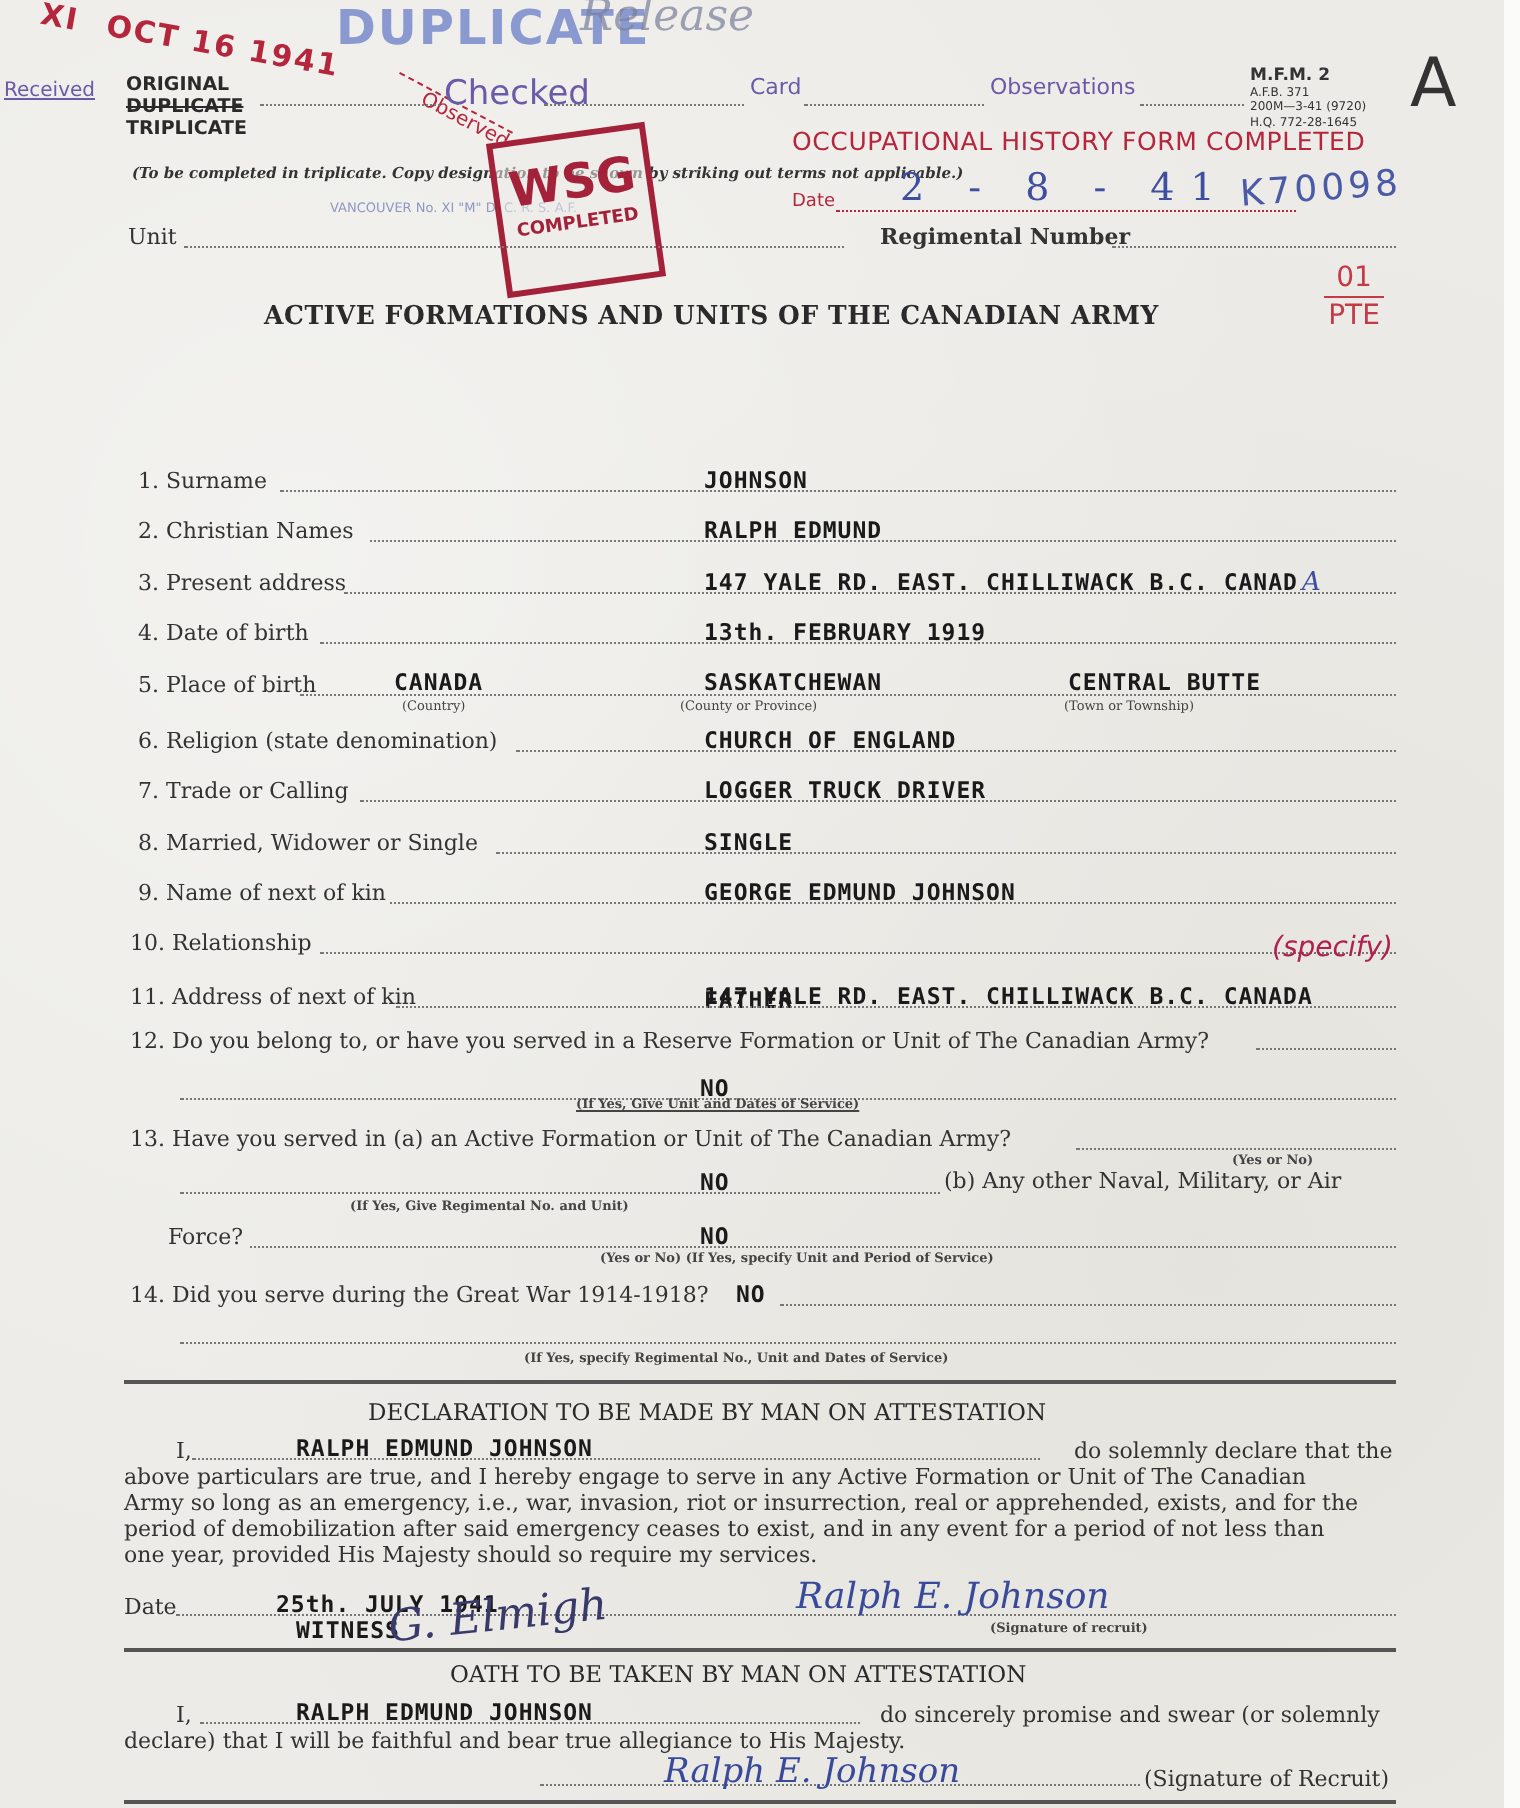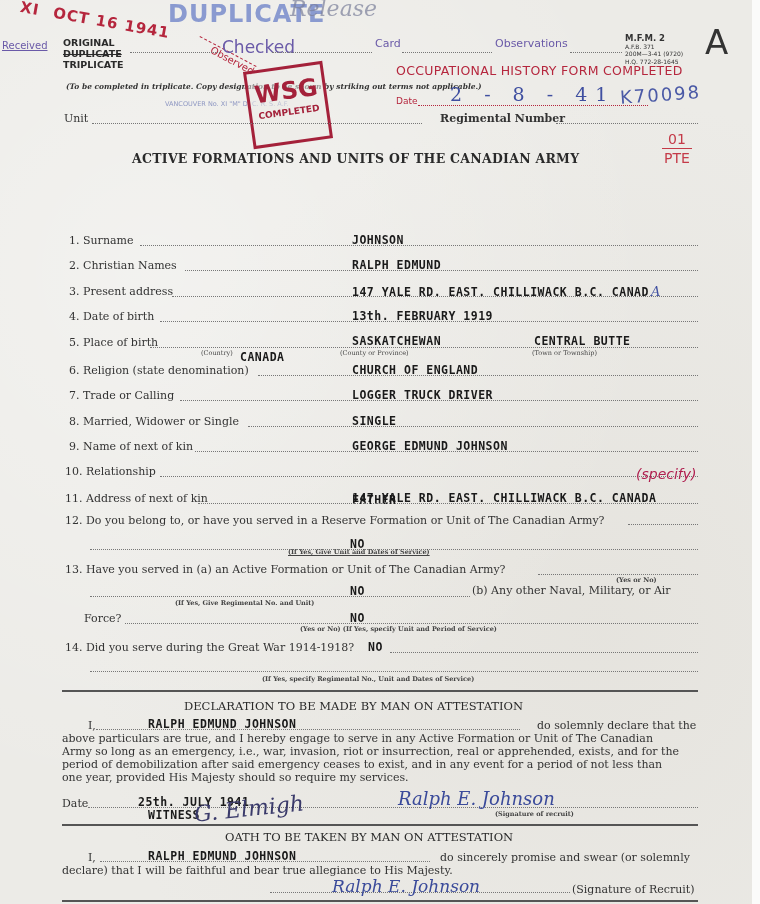--- a/index.html
+++ b/index.html
@@ -124,21 +124,21 @@
 
   <div>
     <div class="abs label" style="left:69px; top:310px;"><span>4.</span> <span>Date of birth</span></div>
     <div class="abs dots" style="left:160px; top:321px; width:538px;"></div>
     <div class="abs typed" style="left:352px; top:309px;">13th. FEBRUARY  1919</div>
   </div>
 
   <div>
     <div class="abs label" style="left:69px; top:336px;"><span>5.</span> <span>Place of birth</span></div>
     <div class="abs dots" style="left:150px; top:347px; width:548px;"></div>
-    <div class="abs typed" style="left:197px; top:350px;margin-left:43px;">CANADA</div>
+    <div class="abs typed" style="left:197px; top:334px;">CANADA</div>
     <div class="abs typed" style="left:352px; top:334px;">SASKATCHEWAN</div>
     <div class="abs typed" style="left:534px; top:334px;">CENTRAL BUTTE</div>
     <div class="abs tiny" style="left:201px; top:349px;">(Country)</div>
     <div class="abs tiny" style="left:340px; top:349px;">(County or Province)</div>
     <div class="abs tiny" style="left:532px; top:349px;">(Town or Township)</div>
   </div>
 
   <div>
     <div class="abs label" style="left:69px; top:364px;"><span>6.</span> <span>Religion (state denomination)</span></div>
     <div class="abs dots" style="left:258px; top:375px; width:440px;"></div>

